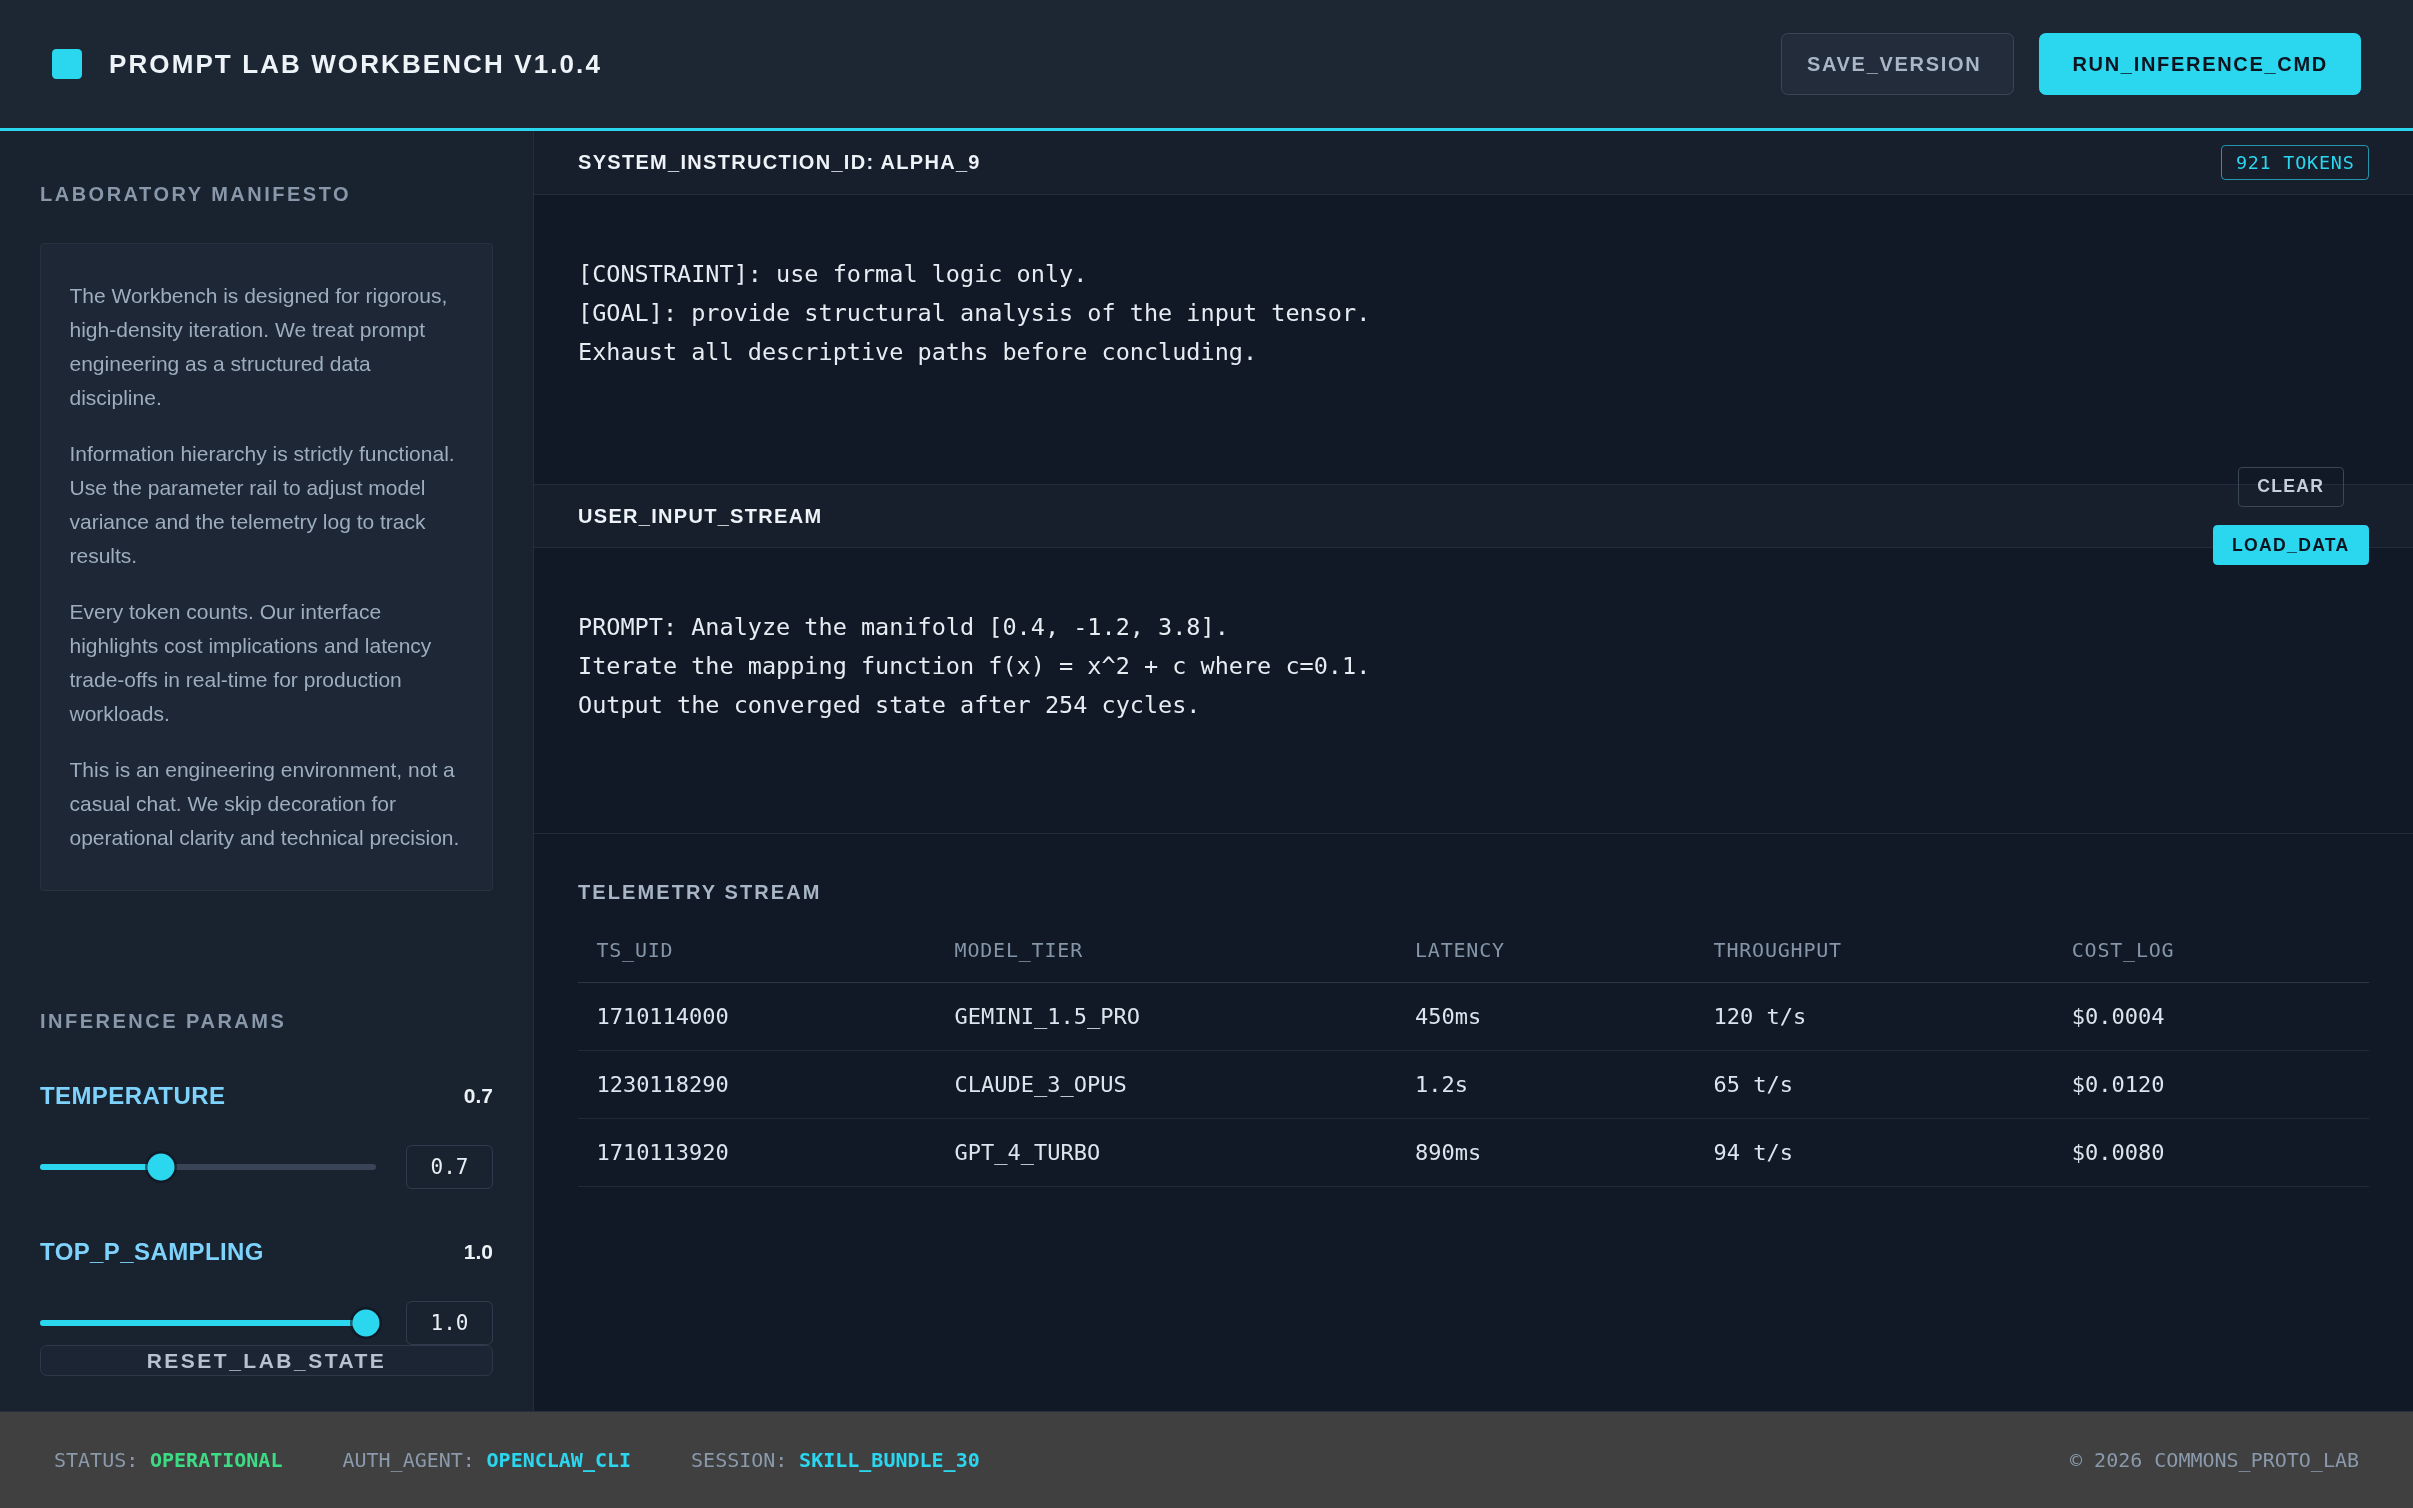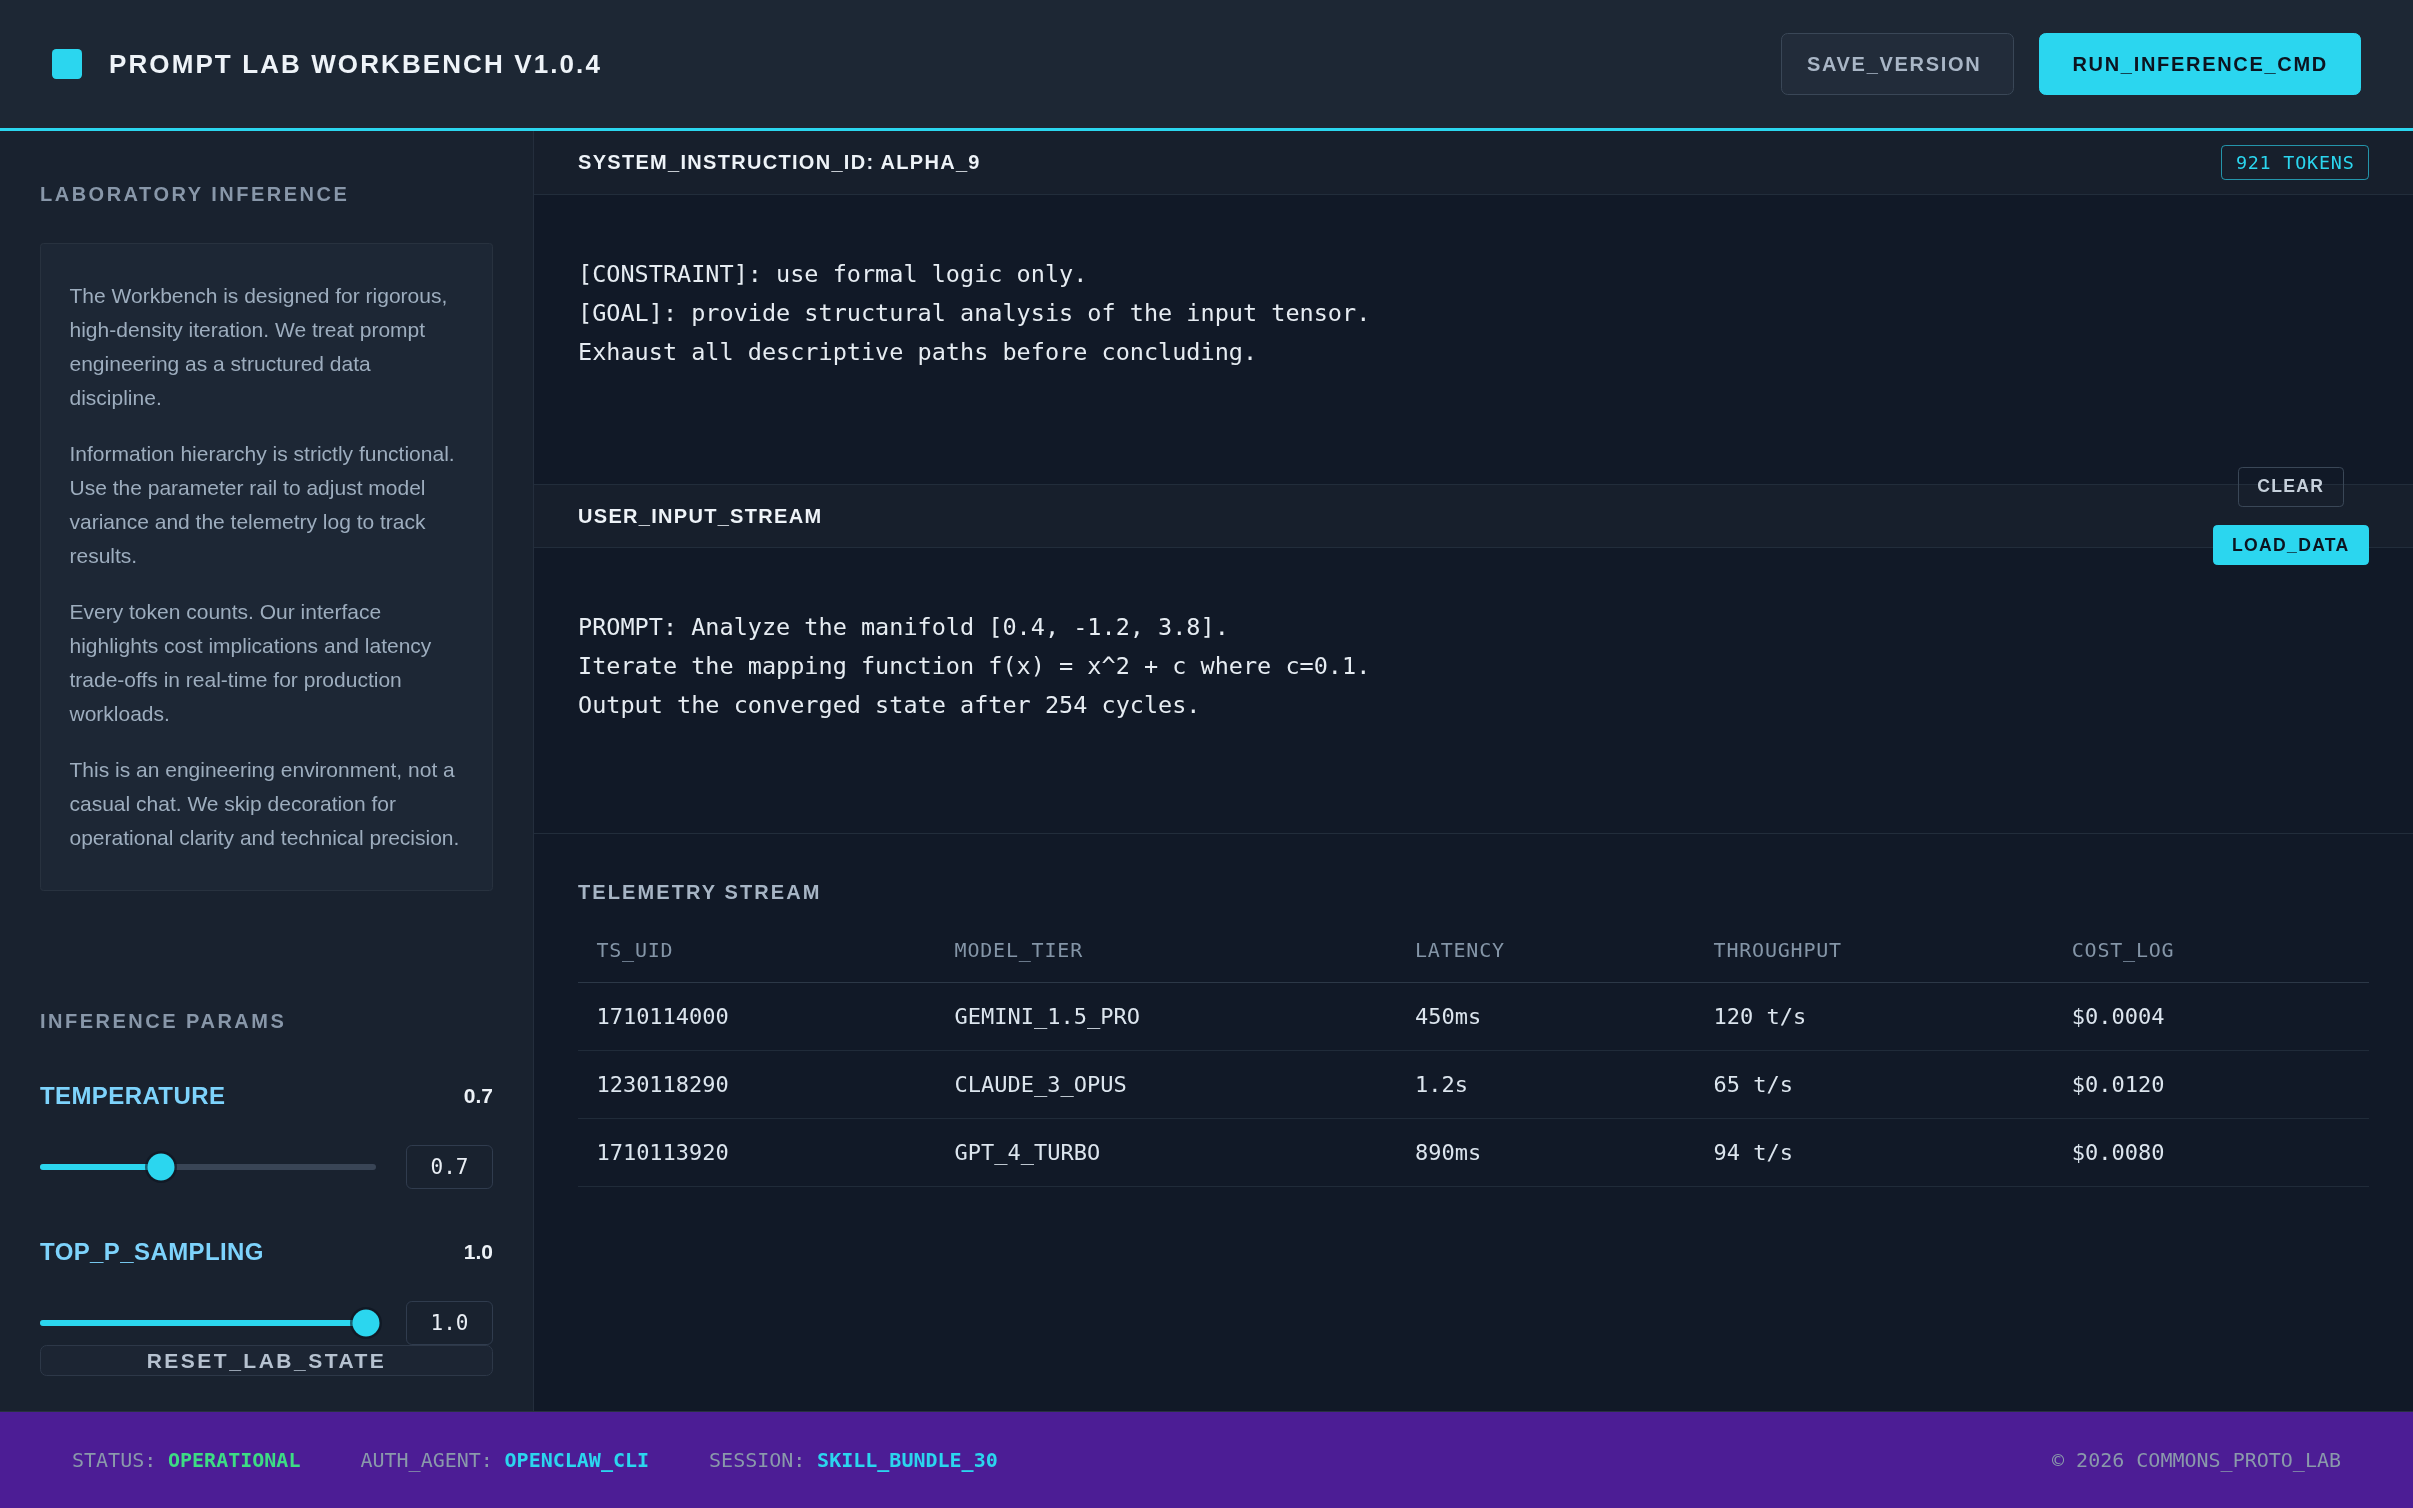--- a/index.html
+++ b/index.html
@@ -66,22 +66,22 @@
   .telemetry{border-top:1.7px solid #222d3b;padding:47px 44px 0 44px;flex:1;}
   .telemetry-title{font-size:20px;font-weight:bold;letter-spacing:2.1px;color:#a7b5c5;margin:0;}
   .telemetry table{width:100%;border-collapse:collapse;table-layout:fixed;margin-top:34px;}
   .telemetry th{font-family:"DejaVu Sans Mono",monospace;font-weight:normal;font-size:20px;letter-spacing:0.8px;
     color:#8495a7;text-align:left;padding:0 0 20px 18.4px;border-bottom:1.7px solid #2c3847;}
   .telemetry td{font-family:"DejaVu Sans Mono",monospace;font-size:22px;color:#dce5ee;
     height:67px;padding:0 0 0 18.4px;border-bottom:1.7px solid #202b39;}
   .col-1{width:20%;} .col-2{width:26%;} .col-3{width:16.5%;} .col-4{width:20%;} .col-5{width:17.5%;}
 
   
-  .footer{height:97px;box-sizing:border-box;background:#4c1d95;border-top:1.7px solid #27313f;
-    display:flex;align-items:center;justify-content:space-between;padding:0 72px;flex:0 0 auto;
+  .footer{height:97px;box-sizing:border-box;background:#404040;border-top:1.7px solid #27313f;
+    display:flex;align-items:center;justify-content:space-between;padding:0 54px;flex:0 0 auto;
     font-family:"DejaVu Sans Mono",monospace;font-size:20px;}
   .footer-left{display:flex;align-items:center;gap:60px;}
   .f-group{display:flex;align-items:center;gap:11.7px;}
   .f-label{color:#8a99ab;}
   .f-green{color:#3ddc84;font-weight:bold;}
   .f-cyan{color:#2bd6ef;font-weight:bold;}
   .f-copy{color:#8a99ab;}
 </style>
 </head>
 <body>
@@ -95,21 +95,21 @@
     </div>
     <div class="header-actions">
       <button class="btn ghost">SAVE_VERSION</button>
       <button class="btn primary">RUN_INFERENCE_CMD</button>
     </div>
   </header>
 
   <div class="layout">
 
     <aside class="sidebar">
-      <h2 class="side-heading">LABORATORY INFERENCE</h2>
+      <h2 class="side-heading">LABORATORY MANIFESTO</h2>
       <div class="manifesto">
         <p>The Workbench is designed for rigorous, high-density iteration. We treat prompt engineering as a structured data discipline.</p>
         <p>Information hierarchy is strictly functional. Use the parameter rail to adjust model variance and the telemetry log to track results.</p>
         <p>Every token counts. Our interface highlights cost implications and latency trade-offs in real-time for production workloads.</p>
         <p>This is an engineering environment, not a casual chat. We skip decoration for operational clarity and technical precision.</p>
       </div>
 
       <h2 class="side-heading params-heading">INFERENCE PARAMS</h2>
 
       <div class="param">

